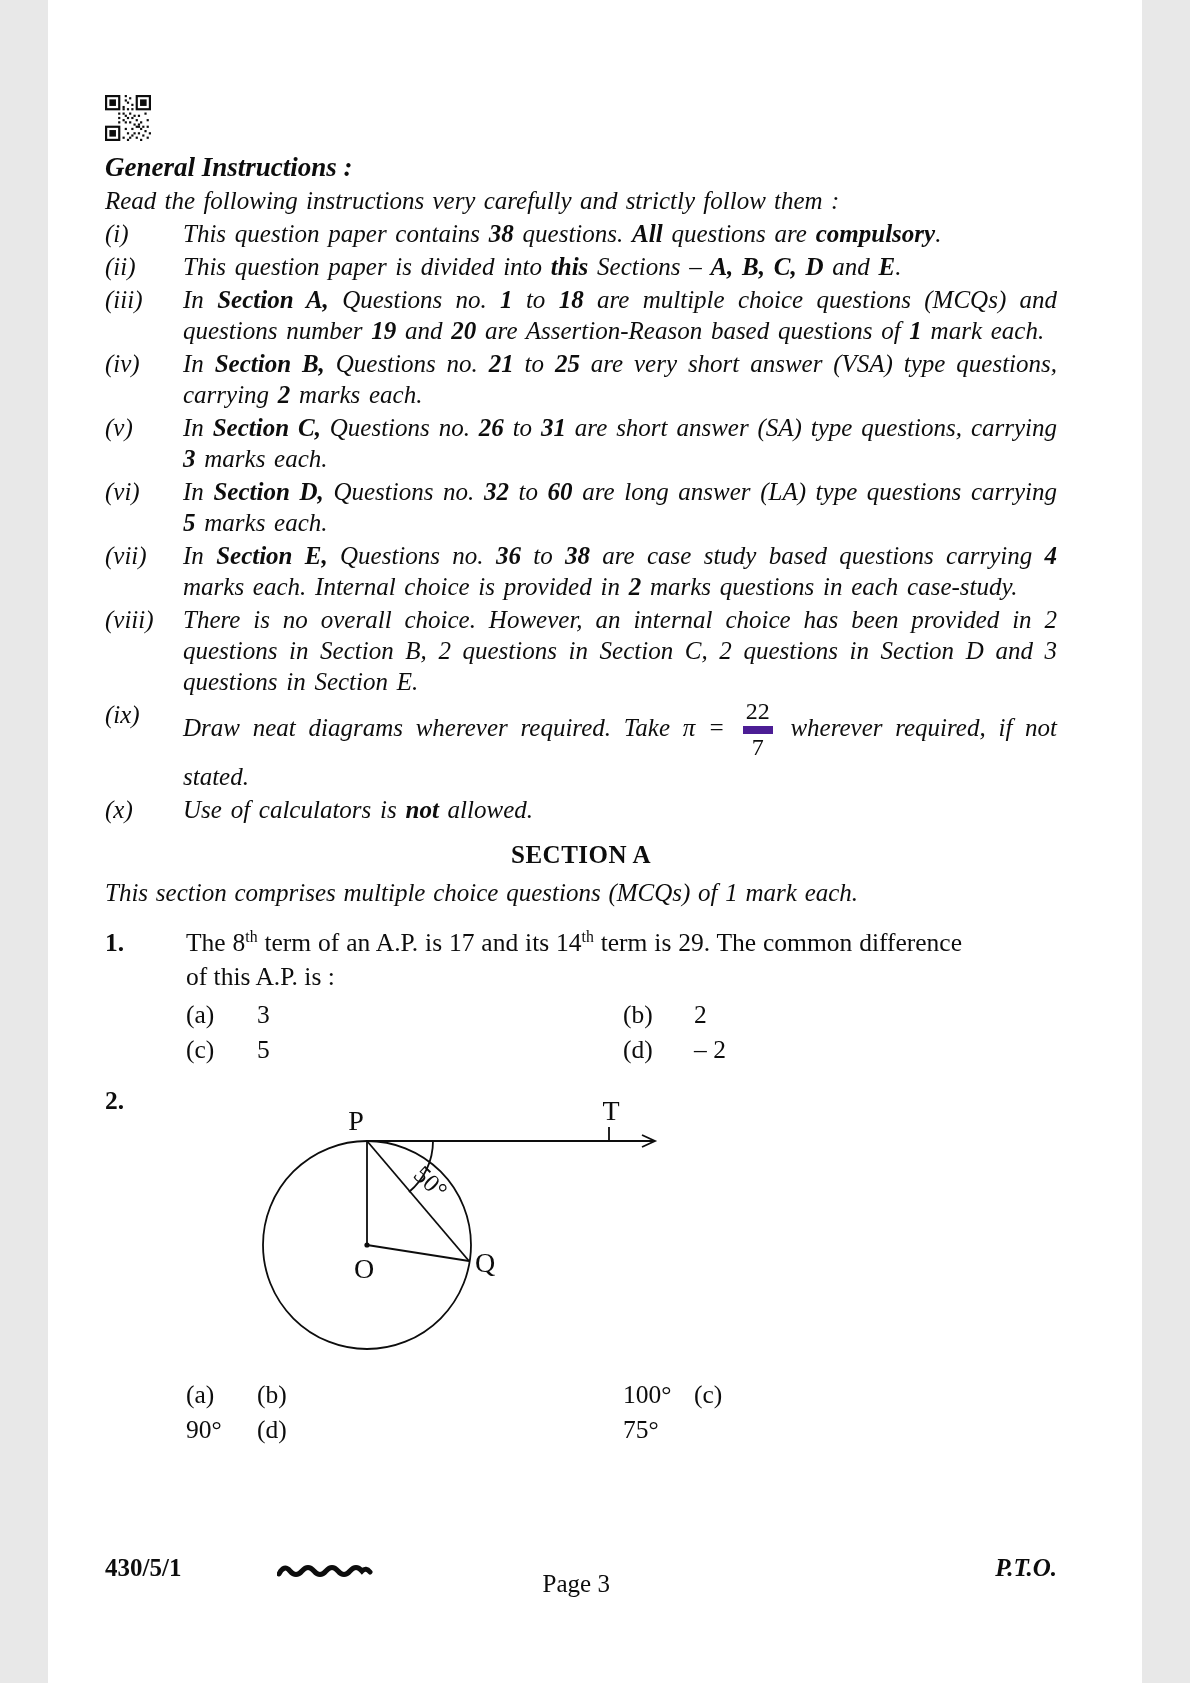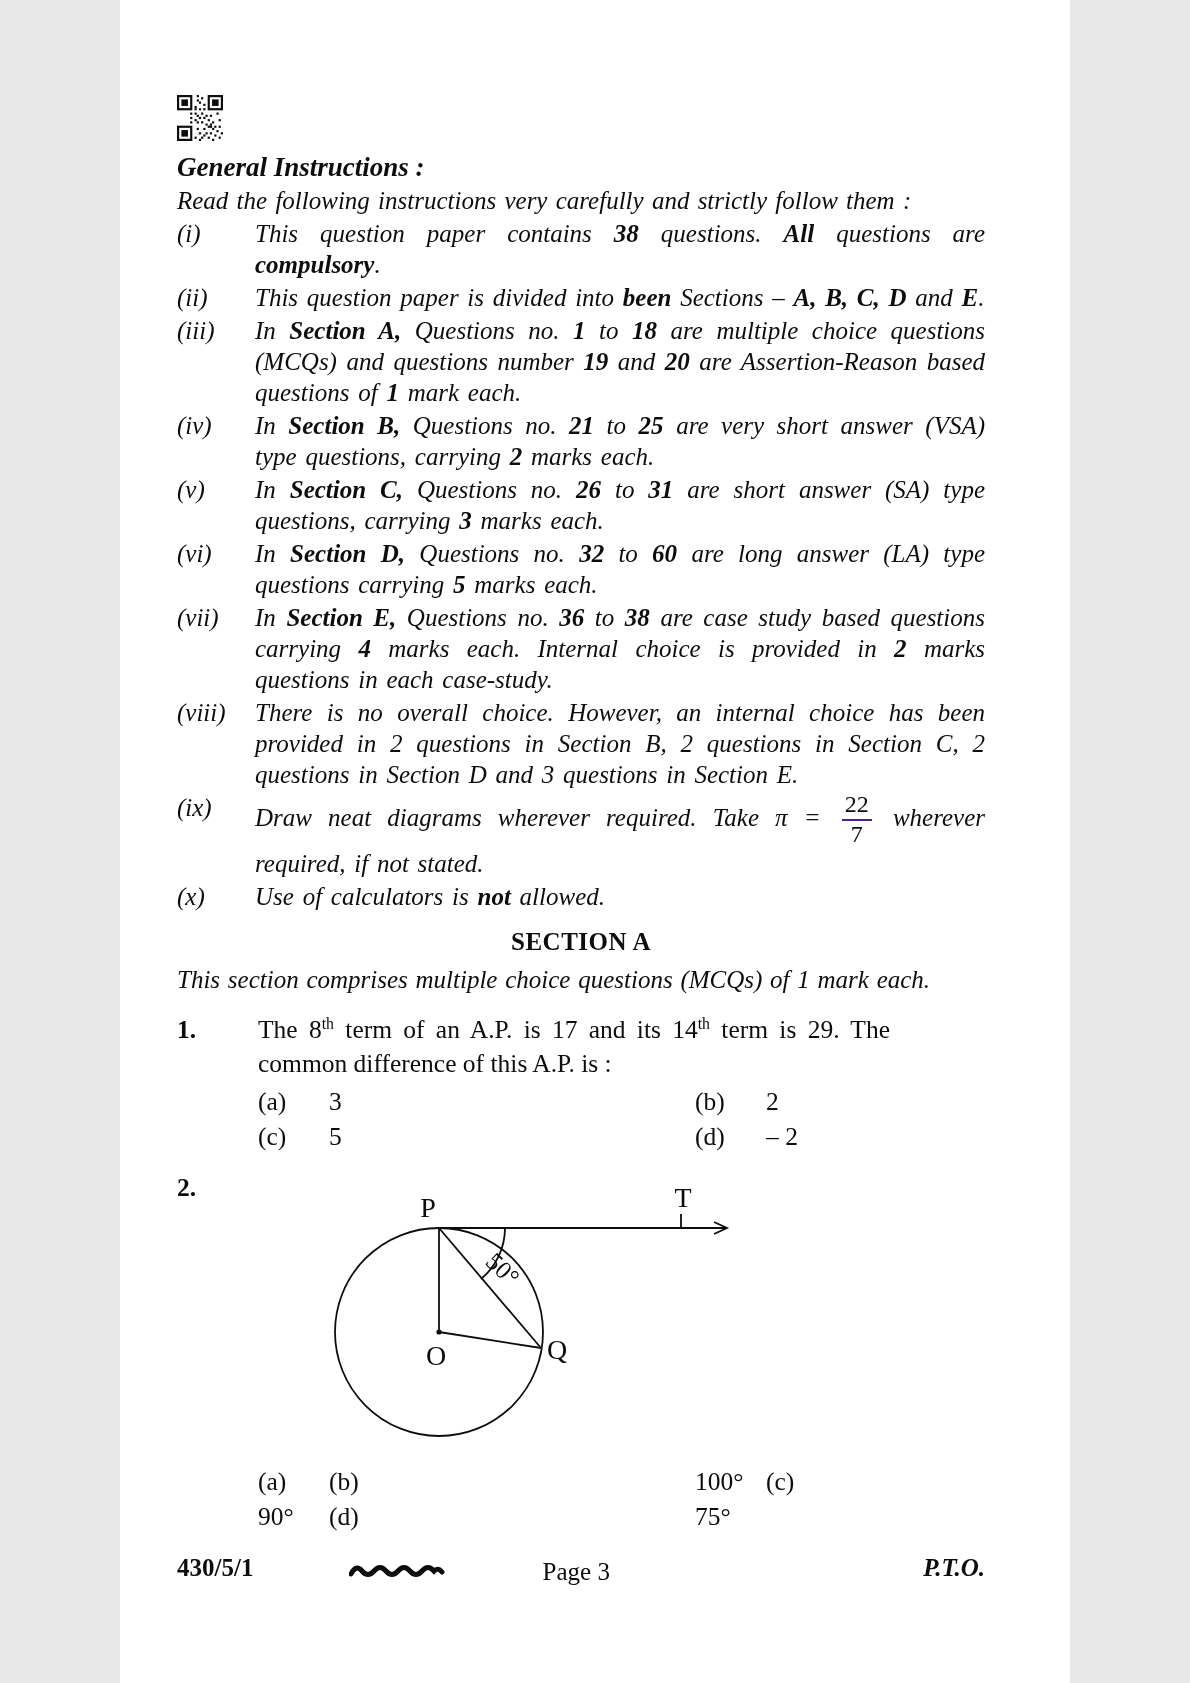--- a/index.html
+++ b/index.html
@@ -1,18 +1,18 @@
 <!DOCTYPE html>
 <html><head>
 <meta charset="utf-8">
 <style>
   html,body { margin:0; padding:0; background:#e8e8e8; }
   .page {
     position:relative;
-    width:950px; height:1683px;
+    width:1094px; height:1683px;
     margin:0 auto;
     background:#ffffff;
     color:#0d0d0d;
     font-family:"Liberation Serif", serif;
     overflow:hidden;
   }
   .content { padding:0 85px 0 57px; }
 
   
   .qr { display:block; width:46px; height:46px; margin-top:95px; }
@@ -37,21 +37,21 @@
     margin-top:2px;
   }
   .inst-num { position:absolute; left:0; top:0; }
 
   
   .frac {
     display:inline-flex; flex-direction:column; align-items:center;
     vertical-align:middle; line-height:1.08; font-size:24px;
     margin:0 5px; font-style:normal;
   }
-  .frac .ft { border-bottom:2px solid #4c1d95; padding:0 3px 1px; }
+  .frac .ft { border-bottom:8px solid #4c1d95; padding:0 3px 1px; }
   .frac .fb { padding-top:1px; }
 
   
   .section-title {
     text-align:center; font-weight:700; font-size:25px;
     margin-top:16px; letter-spacing:0.5px;
   }
   .section-lead {
     font-style:italic; font-size:25px; line-height:31px; margin-top:8px;
     word-spacing:1.5px;
@@ -81,21 +81,21 @@
   .fig-label { font-family:"Liberation Serif", serif; font-size:28px; fill:#0d0d0d; }
   .fig-angle { font-family:"Liberation Serif", serif; font-size:25px; fill:#0d0d0d; }
 
   
   .footer {
     position:absolute; left:57px; right:85px; top:1554px; height:40px;
     font-size:25px;
   }
   .f-code { position:absolute; left:0; top:0; font-weight:700; }
   .f-squig { position:absolute; left:172px; top:8px; }
-  .f-page { position:absolute; left:50%; transform:translateX(-57%); top:4px; }
+  .f-page { position:absolute; left:50%; transform:translateX(-57%); top:16px; }
   .f-pto { position:absolute; right:0; top:0; font-weight:700; font-style:italic; }
 </style>
 </head>
 <body>
 
 <div class="page">
   <div class="content">
 
     <svg class="qr" viewBox="0 0 21 21" aria-hidden="true">
       <rect x="0" y="0" width="21" height="21" fill="#fff"></rect>
@@ -162,21 +162,21 @@
     <div class="gi-title">General Instructions :</div>
     <div class="gi-lead">Read the following instructions very carefully and strictly follow them :</div>
 
     <div class="inst-list">
       <div class="inst-item">
         <span class="inst-num">(i)</span>
         <span>This question paper contains <b>38</b> questions. <b>All</b> questions are <b>compulsory</b>.</span>
       </div>
       <div class="inst-item">
         <span class="inst-num">(ii)</span>
-        <span>This question paper is divided into <b>been</b> Sections – <b>A, B, C, D</b> and <b>E</b>.</span>
+        <span>This question paper is divided into <b>this</b> Sections – <b>A, B, C, D</b> and <b>E</b>.</span>
       </div>
       <div class="inst-item">
         <span class="inst-num">(iii)</span>
         <span>In <b>Section A,</b> Questions no. <b>1</b> to <b>18</b> are multiple choice questions (MCQs) and questions number <b>19</b> and <b>20</b> are Assertion-Reason based questions of <b>1</b> mark each.</span>
       </div>
       <div class="inst-item">
         <span class="inst-num">(iv)</span>
         <span>In <b>Section B,</b> Questions no. <b>21</b> to <b>25</b> are very short answer (VSA) type questions, carrying <b>2</b> marks each.</span>
       </div>
       <div class="inst-item">

